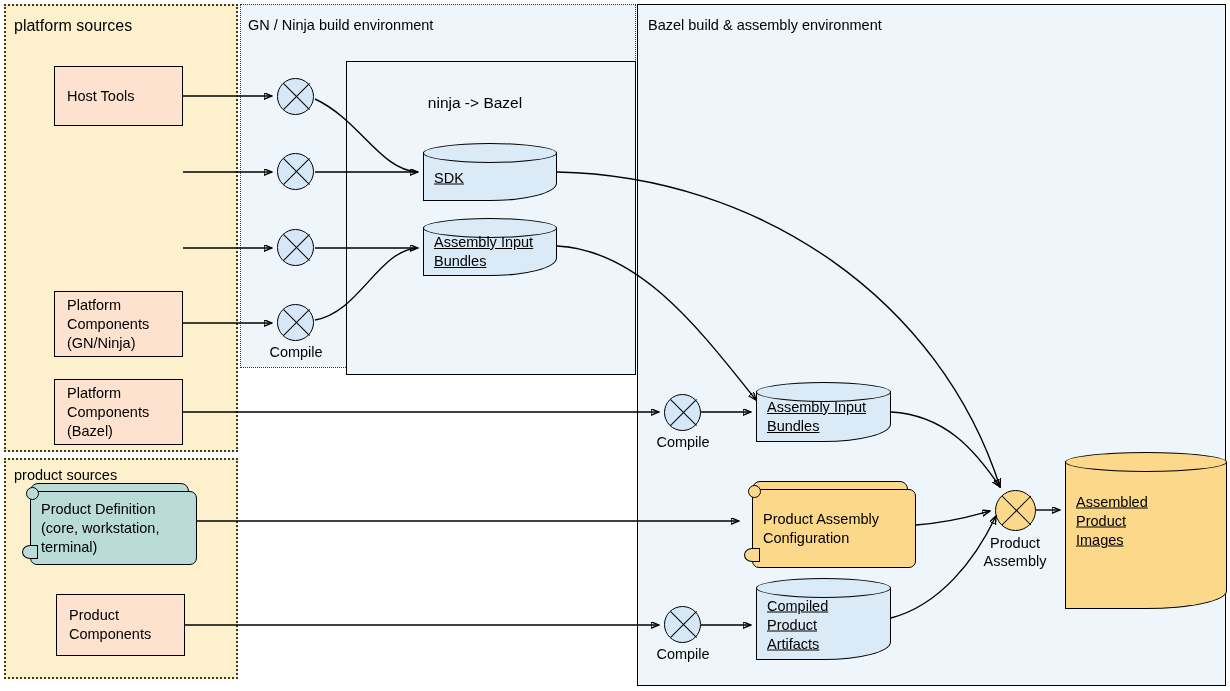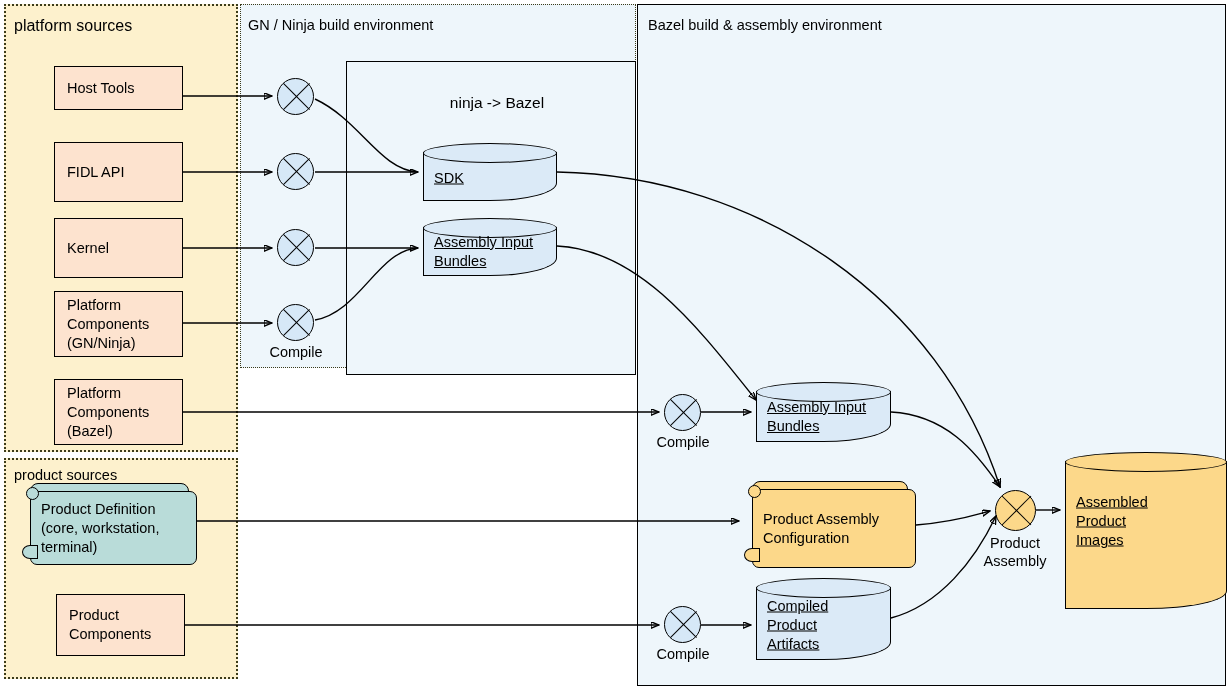--- a/index.html
+++ b/index.html
@@ -62,33 +62,27 @@
   <div class="region product-sources" style="left:4px;top:458px;width:234px;height:221px;"></div>
   <div class="region-label" style="left:14px;top:467px;">product sources</div>
 
   <div class="region gn-ninja" style="left:240px;top:4px;width:396px;height:364px;"></div>
   <div class="region-label" style="left:248px;top:17px;">GN / Ninja build environment</div>
 
   <div class="region bazel-env" style="left:637px;top:4px;width:589px;height:682px;"></div>
   <div class="region-label" style="left:648px;top:17px;">Bazel build &amp; assembly environment</div>
 
   <div class="region artifacts" style="left:346px;top:61px;width:290px;height:314px;"></div>
-  <div class="region-label" style="left:352px;top:94px;width:290px;text-align:center;font-size:15.5px;">ninja -&gt; Bazel</div>
-
-  <div class="node nbox" style="left:54px;top:66px;width:129px;height:44px;">
+  <div class="region-label" style="left:330px;top:94px;width:290px;text-align:center;font-size:15.5px;">ninja -&gt; Bazel</div>
+
+  <div class="node nbox" style="left:54px;top:66px;width:129px;height:60px;">
     <div class="txt" style="white-space:pre-line;">Host Tools</div>
   </div>
 
-  <div class="node nbox" style="left:54px;top:142px;width:129px;height:60px;">
-    <div class="txt" style="white-space:pre-line;">FIDL API</div>
-  </div>
-
-  <div class="node nbox" style="left:54px;top:218px;width:129px;height:60px;">
-    <div class="txt" style="white-space:pre-line;">Kernel</div>
-  </div>
+
 
   <div class="node nbox" style="left:54px;top:291px;width:129px;height:66px;">
     <div class="txt" style="white-space:pre-line;">Platform
 Components
 (GN/Ninja)</div>
   </div>
 
   <div class="node nbox" style="left:54px;top:379px;width:129px;height:66px;">
     <div class="txt" style="white-space:pre-line;">Platform
 Components

